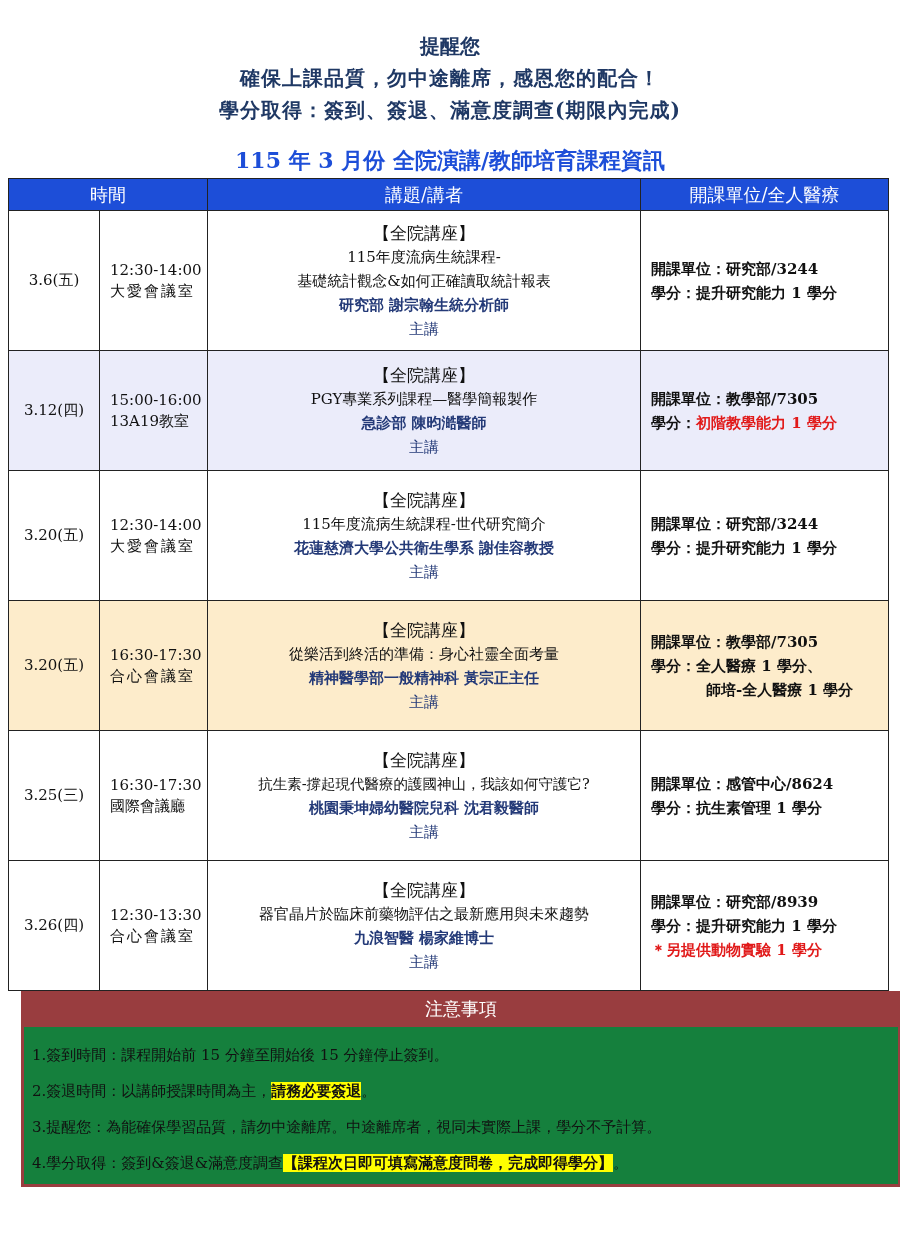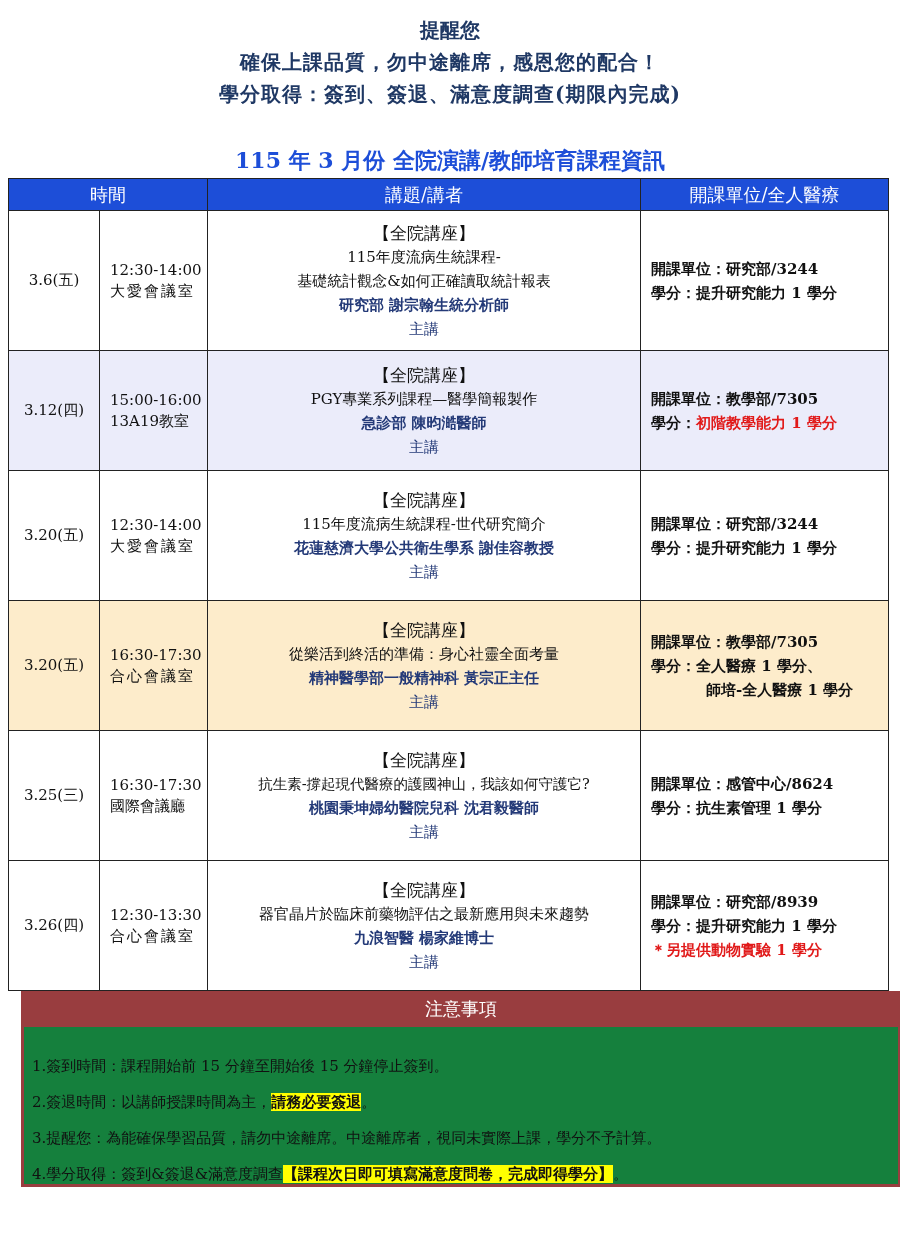--- a/index.html
+++ b/index.html
@@ -1,18 +1,18 @@
 <!DOCTYPE html>
 <html><head>
 <meta charset="utf-8">
 <style>
   html, body { margin: 0; padding: 0; background: #ffffff; }
   body { width: 900px; height: 1249px; position: relative; font-family: "DejaVu Serif", "Liberation Serif", serif; color: #111; overflow: hidden; }
   .reminder { position: absolute; left: 0; top: 14px; width: 900px; text-align: center; color: #1f3864; font-weight: bold; }
-  .reminder .l1 { font-size: 20px; line-height: 32px; }
+  .reminder .l1 { font-size: 20px; line-height: 32px; margin-top: 16px; }
   .reminder .l2 { font-size: 20px; line-height: 32px; letter-spacing: 1px; }
   .reminder .l3 { font-size: 20px; line-height: 32px; letter-spacing: 1px; }
   .doc-title { position: absolute; left: 0; top: 144px; width: 900px; text-align: center; font-size: 22px; font-weight: bold; line-height: 32px; color: #1d4ed8; }
   table.sched { position: absolute; left: 8px; top: 178px; width: 880px; border-collapse: collapse; table-layout: fixed; }
   table.sched th { background: #1d4ed8; color: #fff; font-weight: normal; font-size: 18px; height: 31px; border: 1.5px solid #222; padding: 0; }
   table.sched td { border: 1.5px solid #222; font-size: 15px; padding: 0; vertical-align: middle; }
   td.date { text-align: center; width: 90px; font-size: 15px; }
   td.timeloc { text-align: left; padding-left: 10px !important; width: 98px; line-height: 21px; font-size: 15px; }
   td.topic { text-align: center; line-height: 24px; }
   td.topic .tag { font-size: 17px; }
@@ -20,21 +20,21 @@
   td.topic .spk { color: #243a78; font-size: 15px; font-weight: bold; }
   td.topic .host { color: #243a78; font-size: 15px; }
   td.unit { padding-left: 10px !important; font-size: 15px; font-weight: bold; line-height: 24px; }
   td.unit .red { color: #e11a1a; }
   td.unit .indent { padding-left: 55px; display: block; }
   tr.r-white td { background: #ffffff; }
   tr.r-blue td { background: #ebecfa; }
   tr.r-yellow td { background: #fdeccb; }
   .notes { position: absolute; left: 21px; top: 991px; width: 874px; height: 193px; border: 3px solid #993d3f; border-top: none; background: #15803d; }
   .notes-head { background: #993d3f; color: #fff; text-align: center; font-size: 18px; height: 36px; line-height: 36px; }
-  .notes-body { padding: 21px 0 0 8px; }
+  .notes-body { padding: 10px 0 0 8px; }
   .note { font-size: 15px; line-height: 36px; color: #111; }
   .hl { background: #ffff00; font-weight: bold; }
 </style>
 </head>
 <body>
 
 <div class="reminder">
   <div class="l1">提醒您</div>
   <div class="l2">確保上課品質，勿中途離席，感恩您的配合！</div>
   <div class="l3">學分取得：簽到、簽退、滿意度調查(期限內完成)</div>

